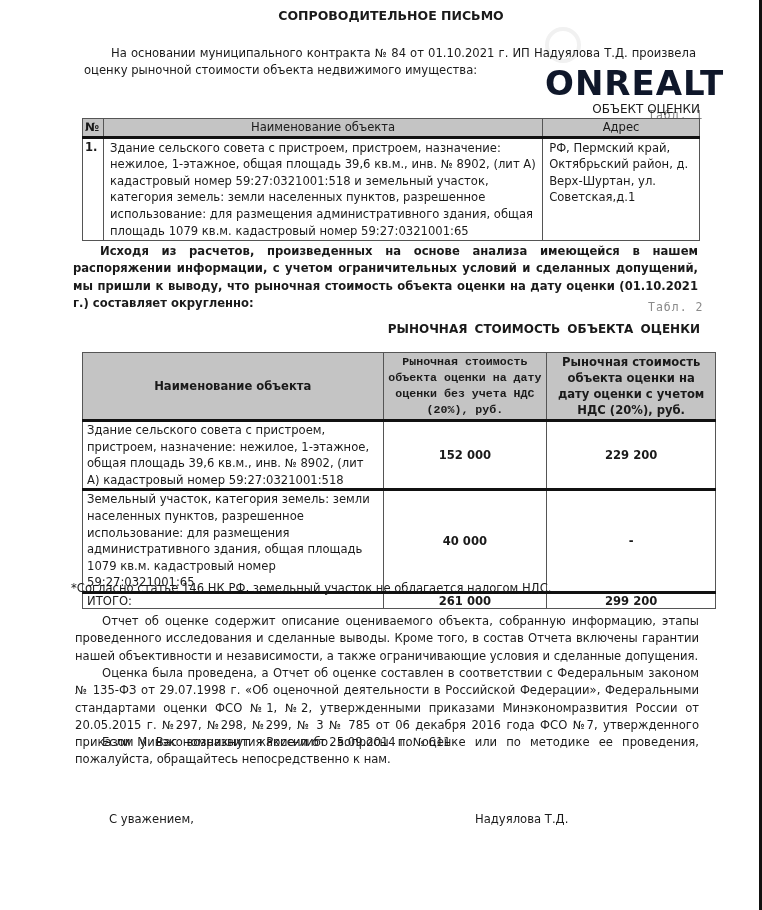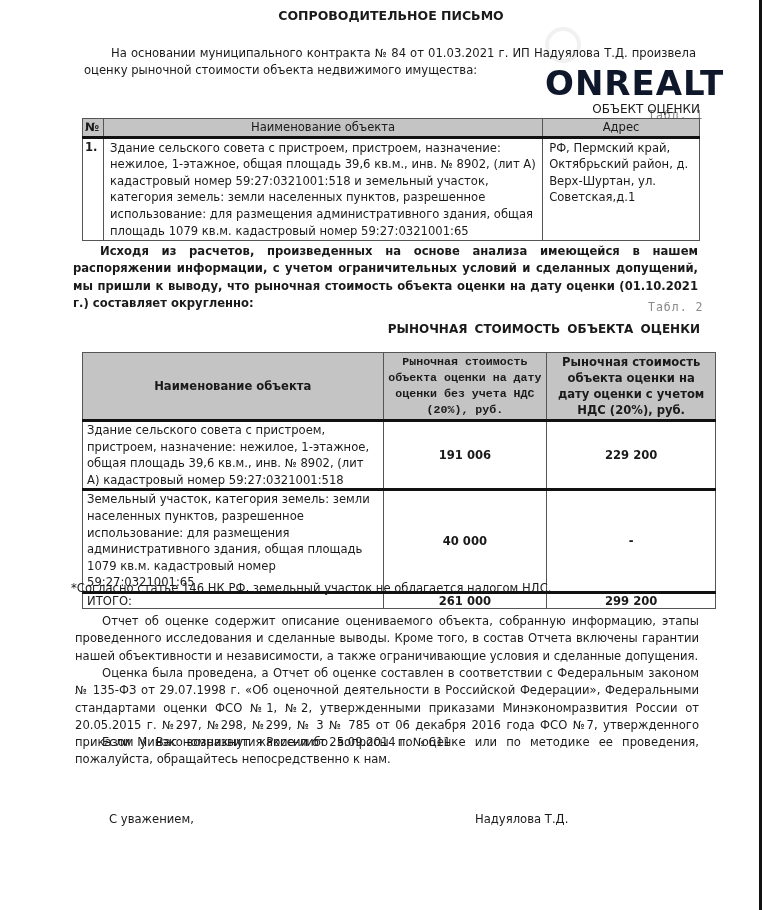--- a/index.html
+++ b/index.html
@@ -33,21 +33,21 @@
     .vm { vertical-align: middle; }
   </style>
 </head>
 <body>
 
 <div class="page">
   <div class="watermark"><span class="house"></span><span>ONREALT</span></div>
 
   <div class="abs title">СОПРОВОДИТЕЛЬНОЕ ПИСЬМО</div>
 
-  <div class="abs para indent" style="left:84px; top:45px; width:612px;">На основании муниципального контракта № 84 от 01.03.2021 г. ИП Надуялова Т.Д. произвела оценку рыночной стоимости объекта недвижимого имущества:</div>
+  <div class="abs para indent" style="left:84px; top:45px; width:612px;">На основании муниципального контракта № 84 от 01.10.2021 г. ИП Надуялова Т.Д. произвела оценку рыночной стоимости объекта недвижимого имущества:</div>
 
   <div class="abs tabl" style="left:648px; top:87px;margin-top:21px;">Табл. 1</div>
   <div class="abs caption" style="left:82px; top:102px; width:618px;">ОБЪЕКТ ОЦЕНКИ</div>
 
   <table style="left:82px; top:118px; width:618px;">
     <colgroup>
         <col style="width:21px">
         <col style="width:440px">
         <col style="width:157px">
       </colgroup>
@@ -77,21 +77,21 @@
         <col style="width:169px">
       </colgroup>
     <tbody>
         <tr>
       <th class="b vm" style="height:66px;">Наименование объекта</th>
       <th class="b vm" style="line-height:16px;font-family:Liberation Mono, monospace;">Рыночная стоимость объекта оценки на дату оценки без учета НДС (20%), руб.</th>
       <th class="b vm" style="line-height:16px;">Рыночная стоимость объекта оценки на дату оценки с учетом НДС (20%), руб.</th>
     </tr>
     <tr class="hdr-line">
       <td style="height:66px;">Здание сельского совета с пристроем, пристроем, назначение: нежилое, 1-этажное, общая площадь 39,6 кв.м., инв. № 8902, (лит А) кадастровый номер 59:27:0321001:518</td>
-      <td class="b c vm">191 006</td>
+      <td class="b c vm">152 000</td>
       <td class="b c vm">229 200</td>
     </tr>
     <tr class="hdr-line">
       <td style="height:82px;">Земельный участок, категория земель: земли населенных пунктов, разрешенное использование: для размещения административного здания, общая площадь 1079 кв.м. кадастровый номер 59:27:0321001:65</td>
       <td class="b c vm">40 000</td>
       <td class="b c vm">-</td>
     </tr>
     <tr class="hdr-line">
       <td style="line-height:14px;">ИТОГО:</td>
       <td class="b c" style="line-height:14px;">261 000</td>

